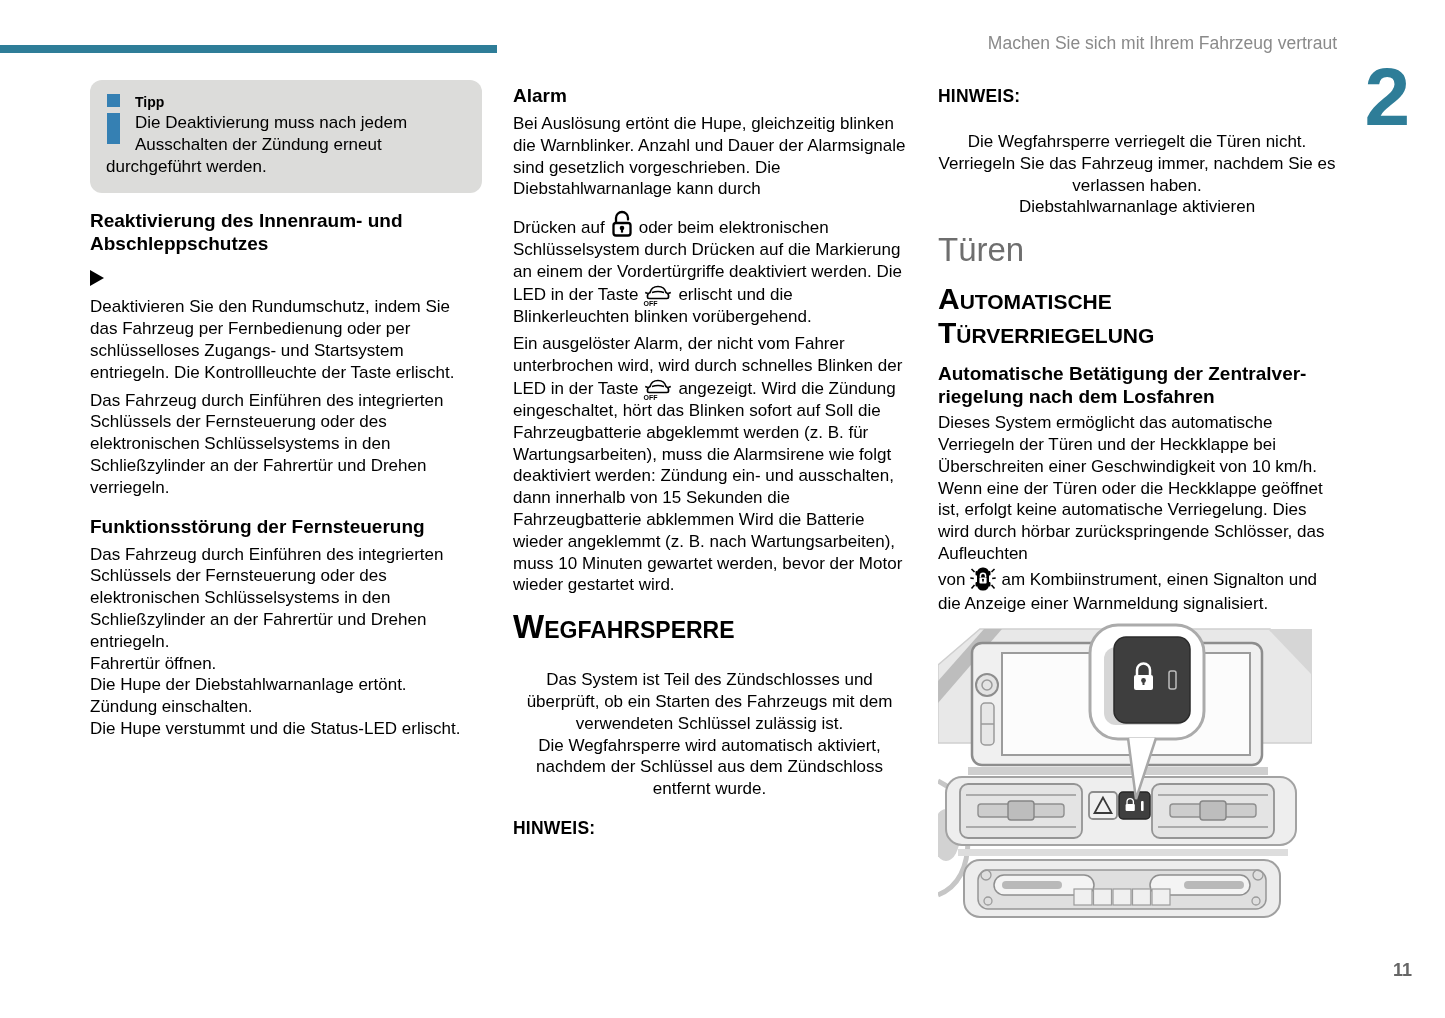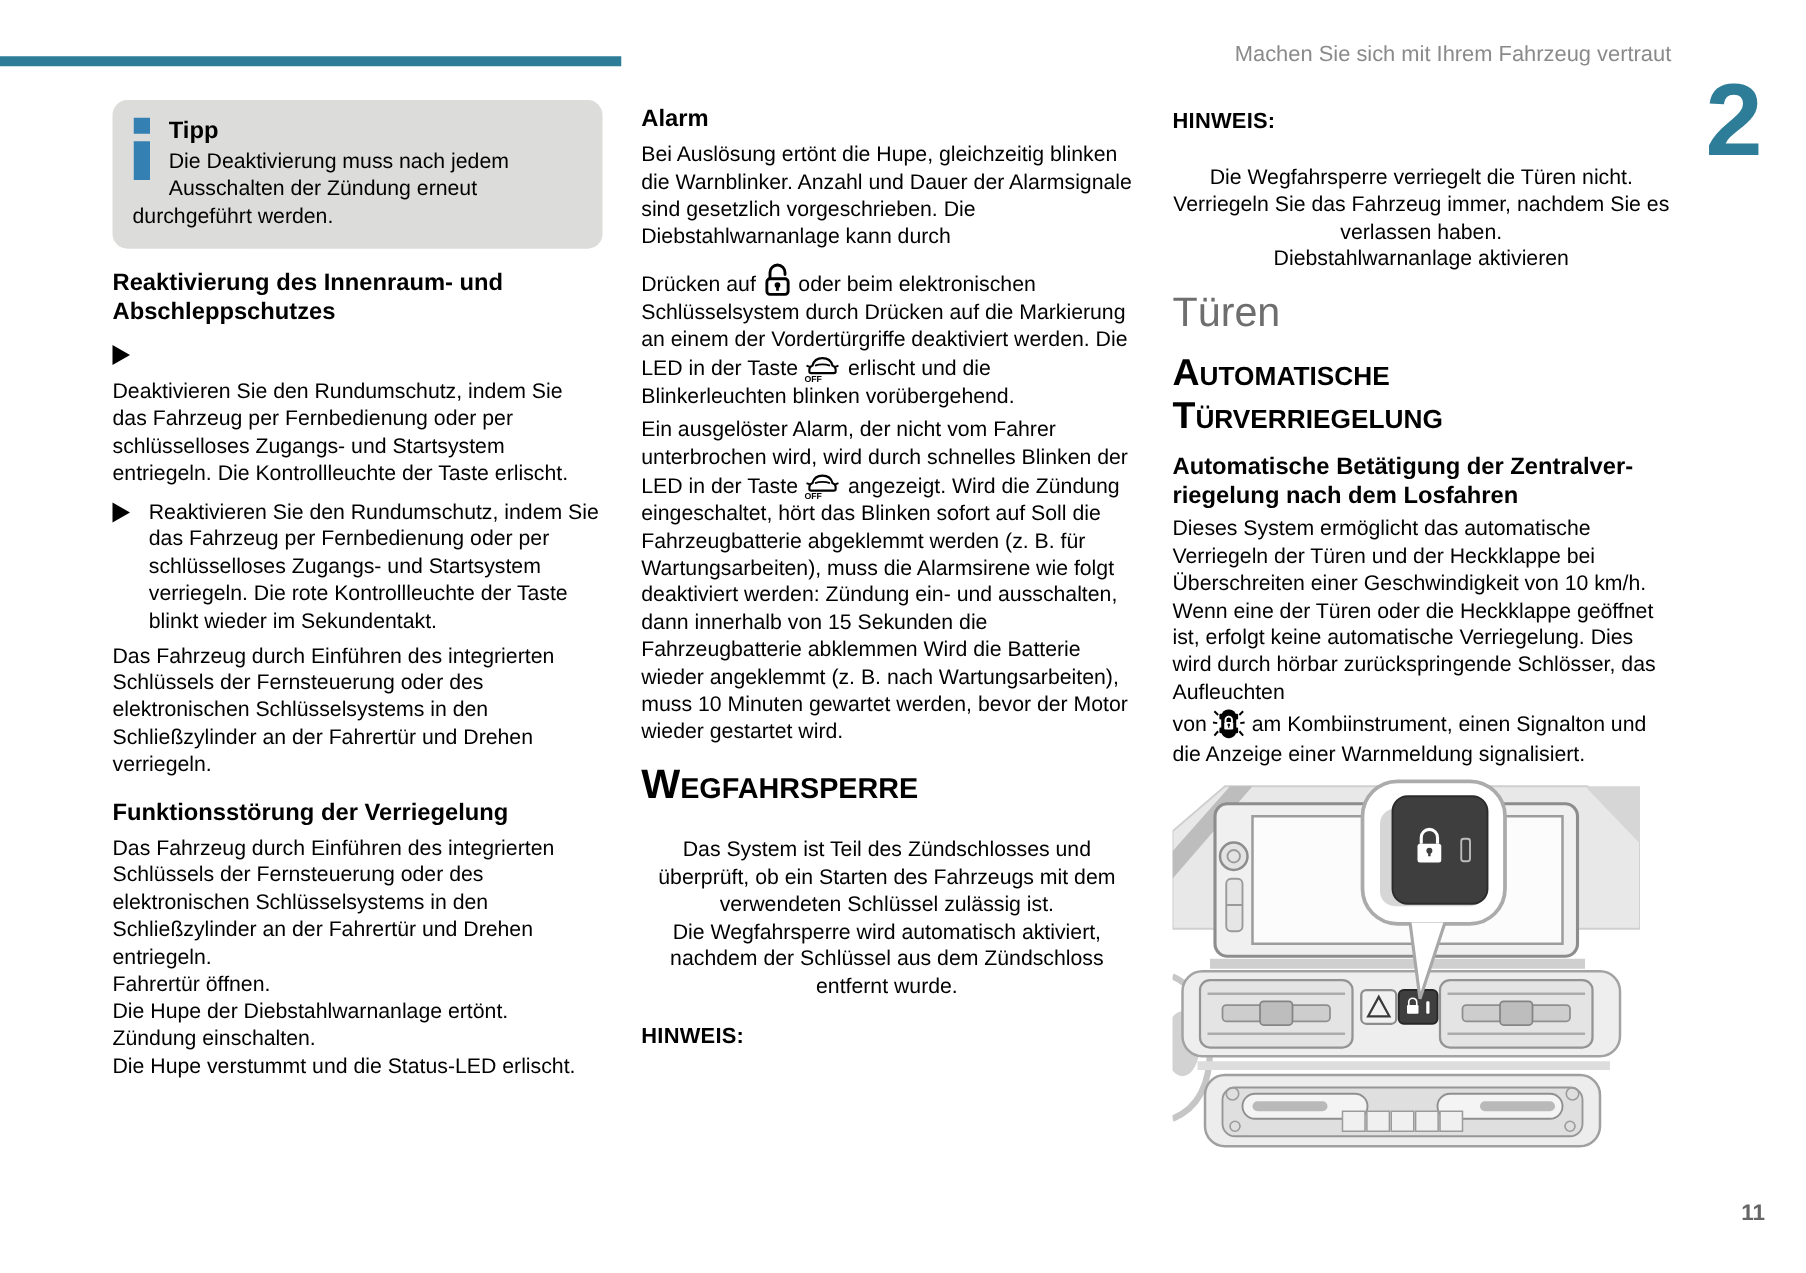--- a/index.html
+++ b/index.html
@@ -33,21 +33,21 @@
 
   .gray-title { font-size: 33px; line-height: 36px; color: #6e6e6e; font-weight: normal; }
 
   
   .tip-box {
     background: #dcdcda;
     border-radius: 12px;
     padding: 14px 18px 16px 16px;
   }
   .tip-box .info-icon { float: left; width: 15px; height: 50px; margin-right: 14px; }
-  .tip-box .tip-title { font-size: 19px; font-weight: bold; margin-bottom: 2px; }
+  .tip-box .tip-title { font-size: 14px; font-weight: bold; margin-bottom: 2px; }
 
   
   .bullet { display: flex; margin-top: 9px; }
   .bullet .marker { flex: 0 0 29px; }
   .bullet .marker::before {
     content: ""; display: block; margin-top: 3px;
     width: 0; height: 0;
     border-left: 14px solid #000;
     border-top: 8px solid transparent;
     border-bottom: 8px solid transparent;
@@ -87,28 +87,24 @@
     <div class="tip-title">Tipp</div>
     <div class="body-text">Die Deaktivierung muss nach jedem Ausschalten der Zündung erneut durchgeführt werden.</div>
   </div>
 
   <div class="subhead mt16">Reaktivierung des Innenraum- und Abschleppschutzes</div>
 
   <div class="bullet mt12">
     <span class="marker"></span>
     <span class="body-text">Deaktivieren Sie den Rundumschutz, indem Sie das Fahrzeug per Fernbedienung oder per schlüsselloses Zugangs- und Startsystem entriegeln. Die Kontrollleuchte der Taste erlischt.</span>
   </div>
-  <div class="bullet">
-    <span class="marker"></span>
-    <span class="body-text">Reaktivieren Sie den Rundumschutz, indem Sie das Fahrzeug per Fernbedienung oder per schlüsselloses Zugangs- und Startsystem verriegeln. Die rote Kontrollleuchte der Taste blinkt wieder im Sekundentakt.</span>
-  </div>
 
   <p class="mt6">Das Fahrzeug durch Einführen des integrierten Schlüssels der Fernsteuerung oder des elektronischen Schlüsselsystems in den Schließzylinder an der Fahrertür und Drehen verriegeln.</p>
 
-  <div class="subhead mt16">Funktionsstörung der Verriegelung</div>
+  <div class="subhead mt16">Funktionsstörung der Fernsteuerung</div>
   <p class="mt6 pre">Das Fahrzeug durch Einführen des integrierten Schlüssels der Fernsteuerung oder des elektronischen Schlüsselsystems in den Schließzylinder an der Fahrertür und Drehen entriegeln.
 Fahrertür öffnen.
 Die Hupe der Diebstahlwarnanlage ertönt.
 Zündung einschalten.
 Die Hupe verstummt und die Status-LED erlischt.</p>
 </div>
 
 <div class="col" id="col2">
   <div class="subhead mt4">Alarm</div>
   <p class="mt6">Bei Auslösung ertönt die Hupe, gleichzeitig blinken die Warnblinker. Anzahl und Dauer der Alarmsignale sind gesetzlich vorgeschrieben. Die Diebstahlwarnanlage kann durch</p>

